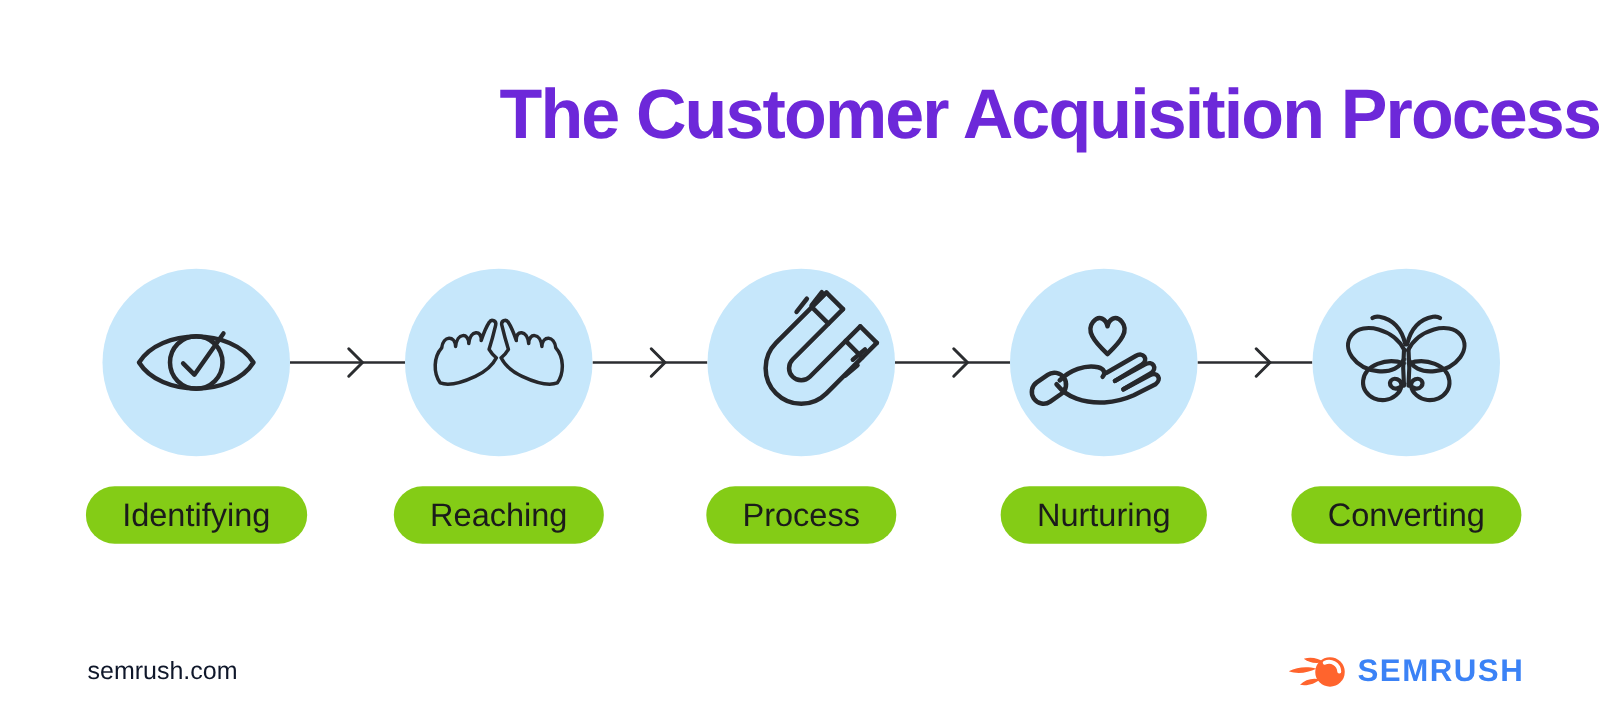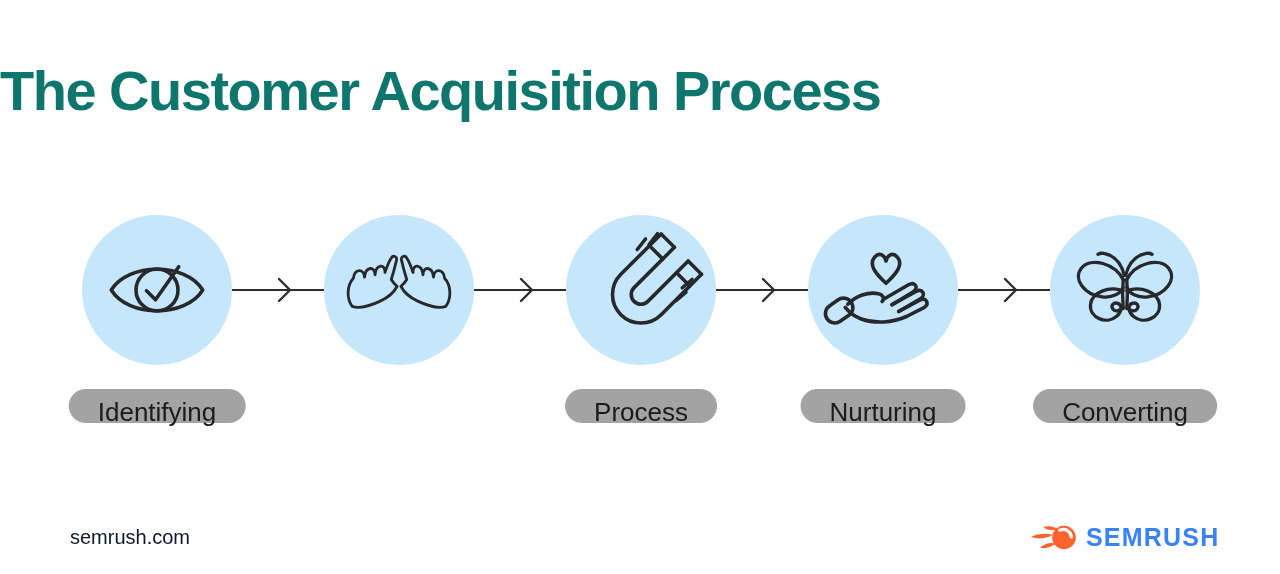--- a/index.html
+++ b/index.html
@@ -1,33 +1,33 @@
 <!DOCTYPE html>
 <html><head>
 <meta charset="utf-8">
 <style>
   html,body{margin:0;padding:0;background:#ffffff;}
   #canvas{
     position:relative;width:1280px;height:574px;background:#ffffff;overflow:hidden;
     font-family:"Liberation Sans", sans-serif;
   }
   .title{
-    position:absolute;top:58px;left:0;width:1280px;text-align:left;
-    font-size:56px;font-weight:bold;letter-spacing:-1.5px;color:#0f766e;
+    position:absolute;top:58px;left:0;width:1280px;text-align:right;
+    font-size:56px;font-weight:bold;letter-spacing:-1.5px;color:#6d28d9;
   }
   .step-circle{
     position:absolute;top:215px;width:150px;height:150px;border-radius:50%;
     background:#c6e7fb;
   }
   .step-circle svg{position:absolute;left:0;top:0;}
   .flow-arrow{position:absolute;top:275px;width:92px;height:30px;}
   .step-pill{
     position:absolute;top:389px;transform:translateX(-50%);
-    height:34px;line-height:46px;padding:0 29px;border-radius:23px;
-    background:#a3a3a3;color:#1b1b1b;font-size:26px;font-weight:500;white-space:nowrap;
+    height:46px;line-height:46px;padding:0 29px;border-radius:23px;
+    background:#84cc16;color:#1b1b1b;font-size:26px;font-weight:500;white-space:nowrap;
   }
   .watermark{
     position:absolute;left:70px;top:526px;font-size:20px;color:#0f172a;
   }
   .brand{
     position:absolute;left:1031px;top:522px;display:flex;align-items:center;gap:9px;
   }
   .brand-text{
     font-size:25px;font-weight:bold;letter-spacing:1.2px;color:#3b82f6;
   }
@@ -115,20 +115,21 @@
           <path class="ic" d="M 49 43 C 43 30.5 25 26 18.5 34 C 12 42 20.5 53.5 33.5 55 C 41.5 55.9 46.8 52.4 48.6 48.2"></path>
           <path class="ic" d="M 48.6 50.5 C 38.5 47 26 51.5 25 60.5 C 24 70 36.5 75.5 44 69 C 47.8 65.7 48.3 61 44.8 59.7 C 41.8 58.6 39.3 61.4 41.3 63.9 C 43 66 46.6 65.3 48.6 62.3"></path>
           <path class="ic" d="M 48.7 42.5 C 48.1 49.5 48.1 56.5 48.7 63.5"></path>
         </g>
         <use href="#bflyL" transform="translate(100 0) scale(-1 1)"></use>
       </g>
     </svg>
   </div>
 
   <div class="step-pill" style="left:157px">Identifying</div>
+  <div class="step-pill" style="left:399px">Reaching</div>
   <div class="step-pill" style="left:641px">Process</div>
   <div class="step-pill" style="left:883px">Nurturing</div>
   <div class="step-pill" style="left:1125px">Converting</div>
 
   <div class="watermark">semrush.com</div>
 
   <div class="brand">
     <svg width="46" height="31" viewBox="0 0 46 31">
       <path fill="#ff642d" d="M 12 5 C 18 3.2 24 4.8 28 7.5 C 22 9.2 16 8.2 12 5 Z"></path>
       <path fill="#ff642d" d="M 0 15 C 7 11.5 15 11 22 13 C 15 16.3 7 17.6 0 15 Z"></path>

